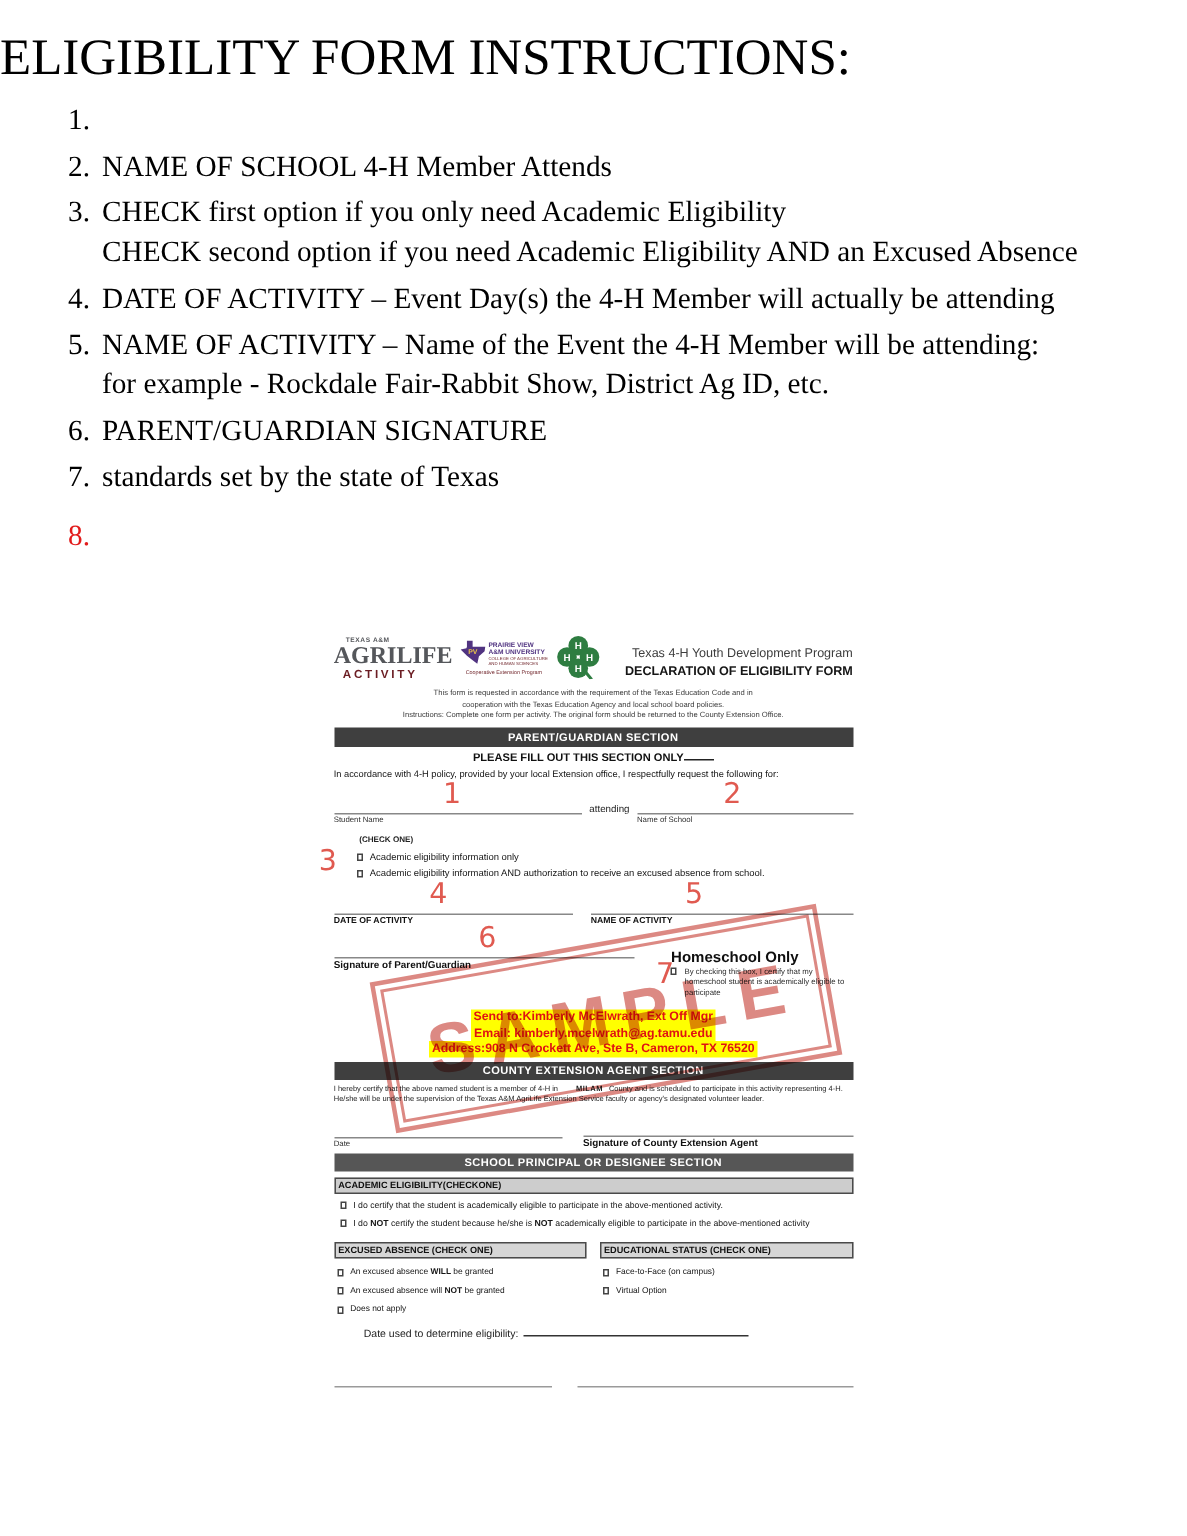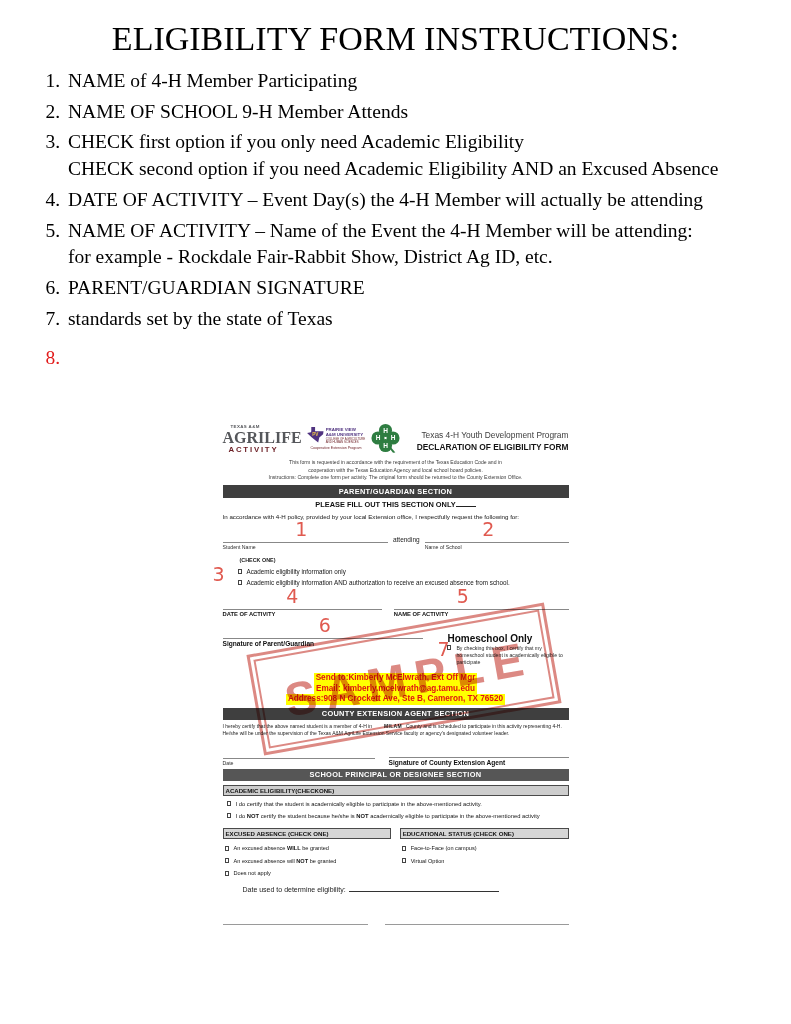--- a/index.html
+++ b/index.html
@@ -4,21 +4,21 @@
 <style>
   * { box-sizing: border-box; }
   html,body { margin:0; padding:0; }
   body {
     width:791px; height:1024px; background:#ffffff; overflow:hidden;
     font-family:"Liberation Sans", sans-serif;
     --accent-red:#e21b1b; --annotation-red:#e05a50; --highlight-yellow:#ffff00;
     --stamp-red:#cc5048; --agrilife-maroon:#6b1d23; --pv-purple:#503380;
     --clover-green:#2e7d41; --bar-dark:#3f3f3f;
   }
-  .title { margin:20px 0 10px; text-align:center; font-family:"Liberation Serif", serif;
+  .title { margin:20px 0 10px; text-align:left; font-family:"Liberation Serif", serif;
     font-weight:normal; font-size:34px; color:#000; }
   .ins-list { margin-left:26px; width:748px; }
   .ins-item { display:flex; margin-bottom:4px; font-family:"Liberation Serif", serif;
     font-size:19.5px; line-height:1.37; color:#000; }
   .ins-item.red { color:var(--accent-red); margin-top:13px; }
   .ins-num { width:34px; text-align:right; margin-right:8px; flex:none; }
 
   
   .form { position:relative; width:346px; margin:50px auto 0; font-size:6.3px; color:#1a1a1a; }
   .form-header { display:flex; align-items:flex-start; }
@@ -104,28 +104,25 @@
 </head>
 <body style="--accent-red: #e21b1b; --annotation-red: #e05a50; --highlight-yellow: #ffff00; --stamp-red: #cc5048; --agrilife-maroon: #6b1d23; --pv-purple: #503380; --clover-green: #2e7d41; --bar-dark: #3f3f3f;">
 
 <div class="page">
 
   <h1 class="title">ELIGIBILITY FORM INSTRUCTIONS:</h1>
 
   <div class="ins-list">
       <div class="ins-item">
         <div class="ins-num">1.</div>
-        <div class="ins-body">
-          <div>NAME of 4-H Member Participating</div>
-        </div>
       </div>
       <div class="ins-item">
         <div class="ins-num">2.</div>
         <div class="ins-body">
-          <div>NAME OF SCHOOL 9-H Member Attends</div>
+          <div>NAME OF SCHOOL 4-H Member Attends</div>
         </div>
       </div>
       <div class="ins-item">
         <div class="ins-num">3.</div>
         <div class="ins-body">
           <div>CHECK first option if you only need Academic Eligibility</div>
           <div>CHECK second option if you need Academic Eligibility AND an Excused Absence</div>
         </div>
       </div>
       <div class="ins-item">

